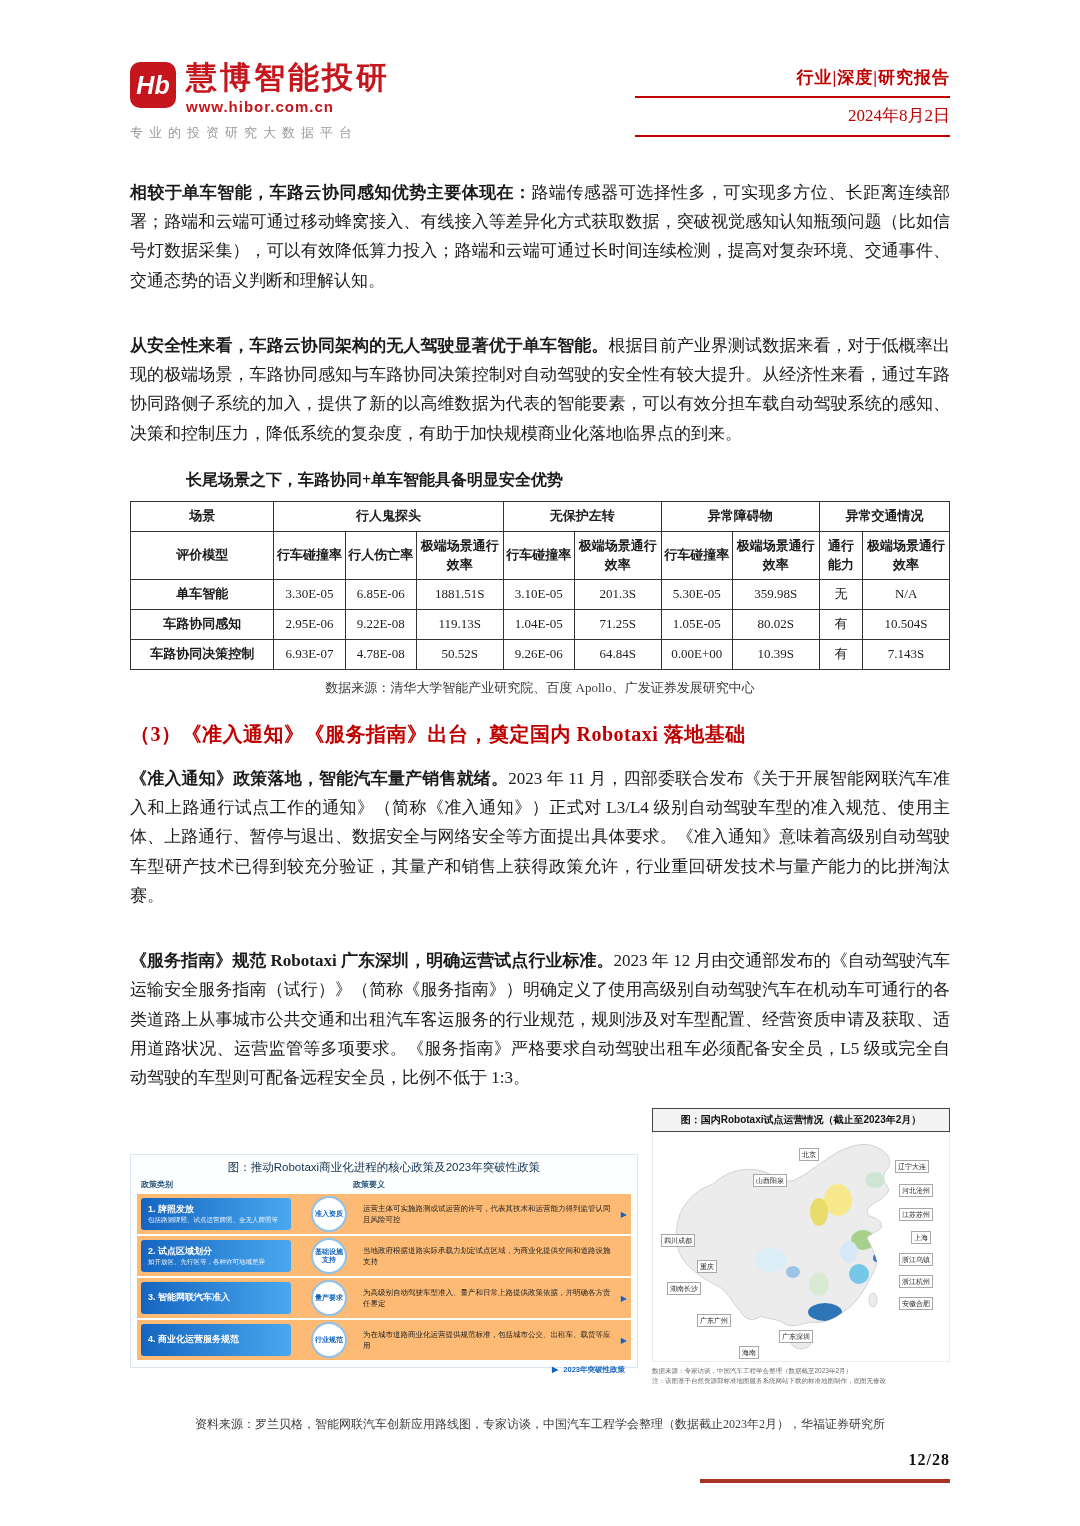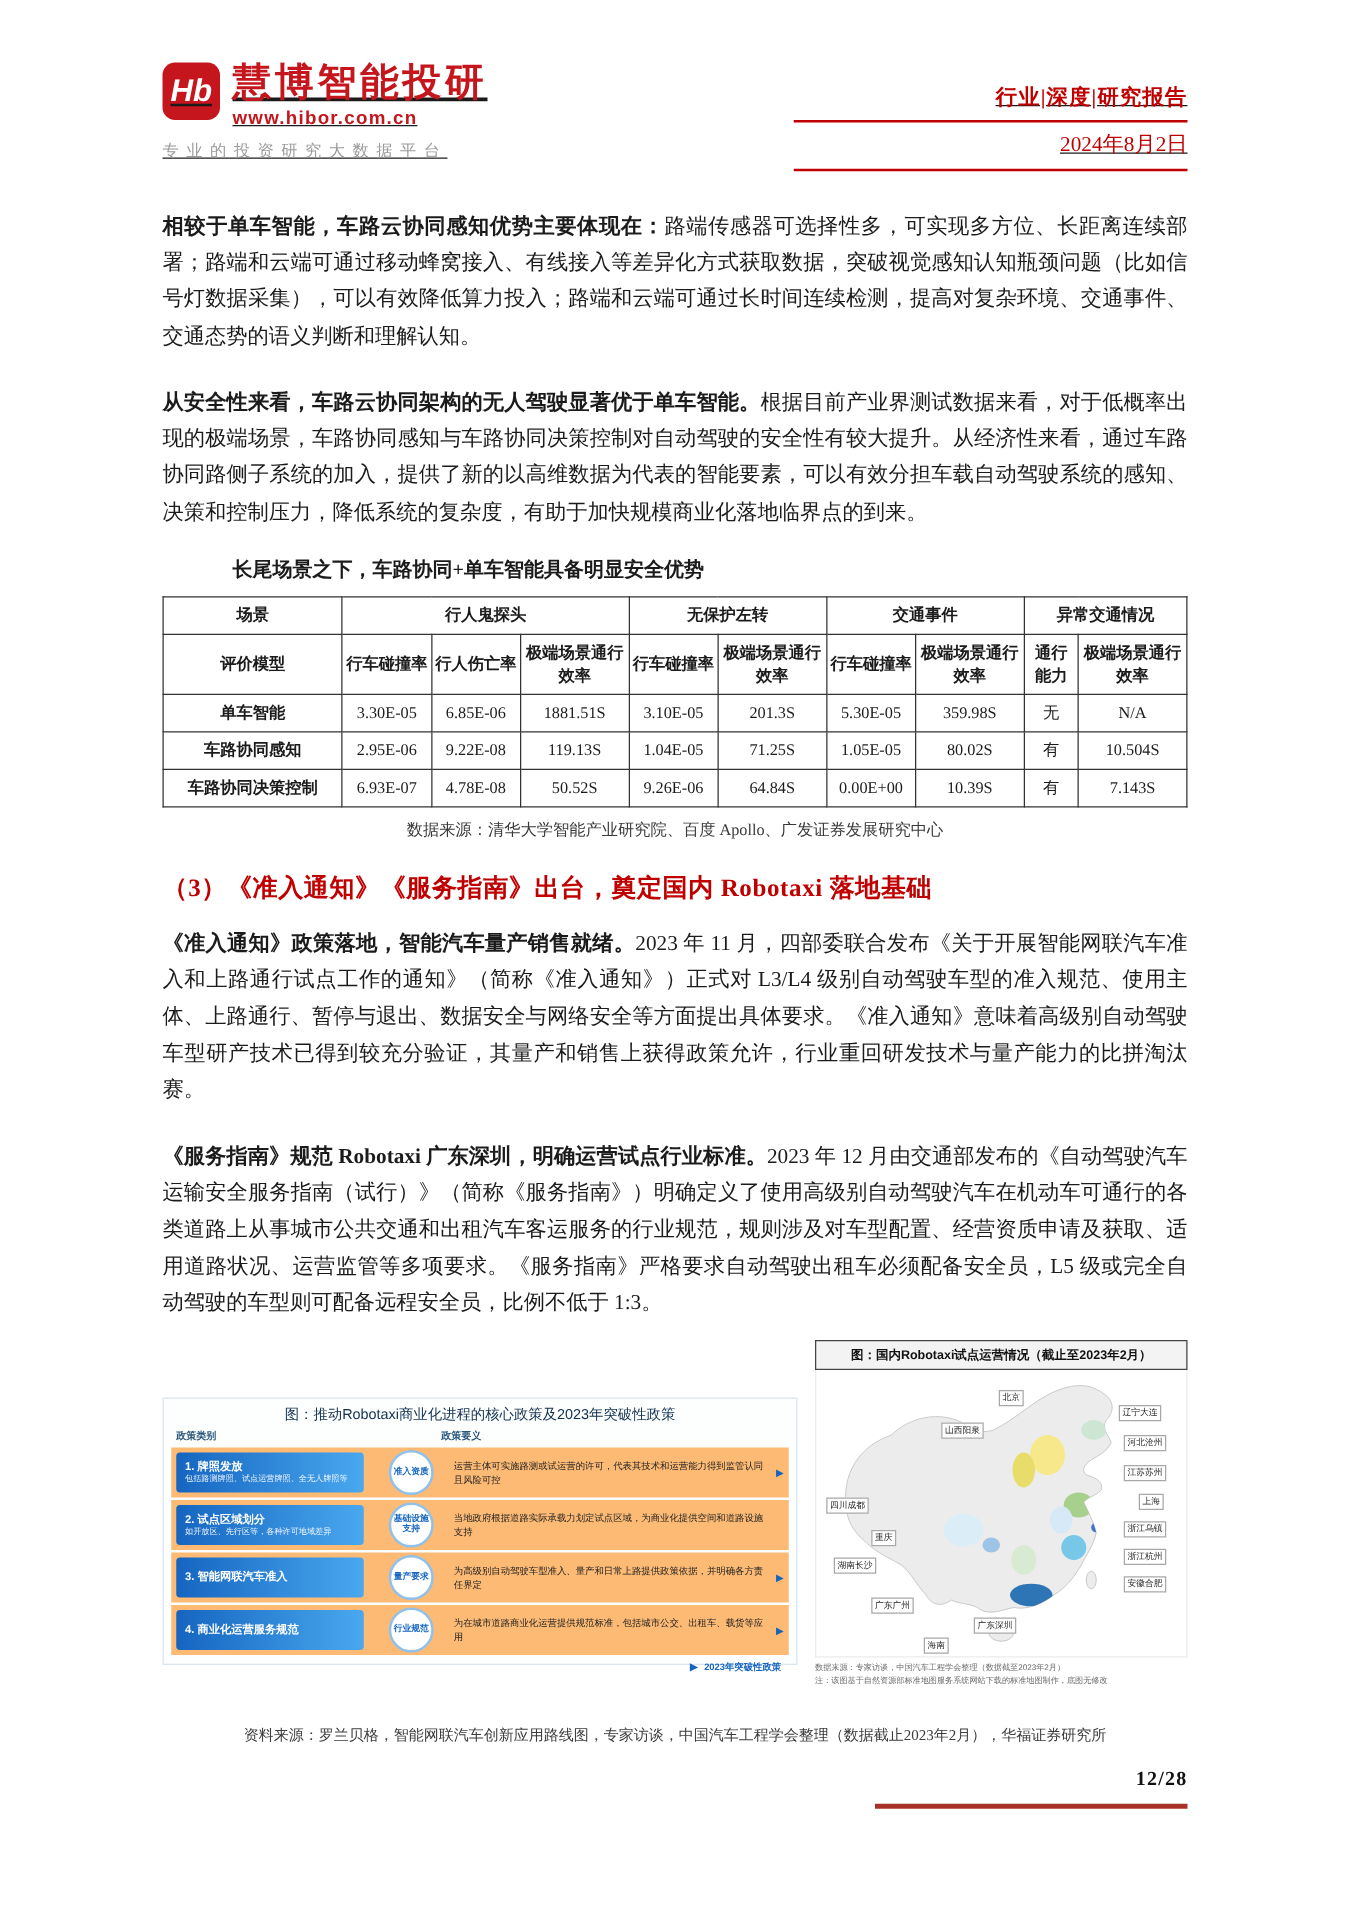--- a/index.html
+++ b/index.html
@@ -5,21 +5,21 @@
   * { margin:0; padding:0; box-sizing:border-box; }
   html,body { background:#ffffff; }
   .page {
     width:1080px; height:1526px; margin:0 auto; position:relative;
     background:#ffffff; overflow:hidden; color:#1b1b1b;
     font-family:"Liberation Serif","DejaVu Serif",serif;
   }
   .content { padding:50px 130px 0 130px; }
 
   
-  .header { display:flex; justify-content:space-between; align-items:flex-start;text-decoration:underline; }
+  .header { display:flex; justify-content:space-between; align-items:flex-end; }
   .header-left { }
   .logo-row { display:flex; align-items:flex-start; gap:10px; }
   .logo-badge {
     width:46px; height:46px; background:#c4161c; color:#fff; border-radius:10px;
     font-family:"Liberation Sans",sans-serif; font-weight:bold; font-style:italic;
     font-size:25px; display:flex; align-items:center; justify-content:center;
   }
   .logo-title {
     color:#c4161c; font-size:31px; font-weight:bold; letter-spacing:3px;
     font-family:"Liberation Sans",sans-serif; line-height:1.05;
@@ -32,21 +32,21 @@
     color:#9b9b9b; font-size:13px; letter-spacing:6px; margin-top:9px;
     font-family:"Liberation Sans",sans-serif;
   }
   .header-right { width:315px; text-align:right; padding-top:16px; }
   .report-type { color:#c00000; font-weight:bold; font-size:17px; letter-spacing:1px; }
   .red-line { height:1.5px; background:#c00000; margin:7px 0 5px 0; }
   .red-line.thick { height:2.5px; margin-top:7px; }
   .report-date { color:#c00000; font-size:17px; padding:1px 0; }
 
   
-  .para { margin-top:24px; font-size:17px; line-height:1.72; text-align:justify; }
+  .para { margin-top:36px; font-size:17px; line-height:1.72; text-align:justify; }
   .para .lead { font-weight:bold; }
 
   
   .tbl-wrap { margin-top:22px; }
   .tbl-title { font-weight:bold; font-size:16px; margin-left:56px; margin-bottom:10px; }
   table.data { width:100%; border-collapse:collapse; table-layout:fixed; font-size:13px; }
   table.data th, table.data td {
     border:1px solid #333; text-align:center; vertical-align:middle;
     padding:5px 2px; line-height:1.45;
   }
@@ -170,21 +170,21 @@
             <col style="width:8.7%">
             <col style="width:10.6%">
           <col style="width:5.3%">
             <col style="width:10.6%">
         </colgroup>
         <tbody>
             <tr>
           <th>场景</th>
           <th colspan="3">行人鬼探头</th>
           <th colspan="2">无保护左转</th>
-          <th colspan="2">交通事件</th>
+          <th colspan="2">异常障碍物</th>
           <th colspan="2">异常交通情况</th>
         </tr>
         <tr>
           <th>评价模型</th>
           <th>行车碰撞率</th>
           <th>行人伤亡率</th>
           <th>极端场景通行效率</th>
           <th>行车碰撞率</th>
           <th>极端场景通行效率</th>
           <th>行车碰撞率</th>

